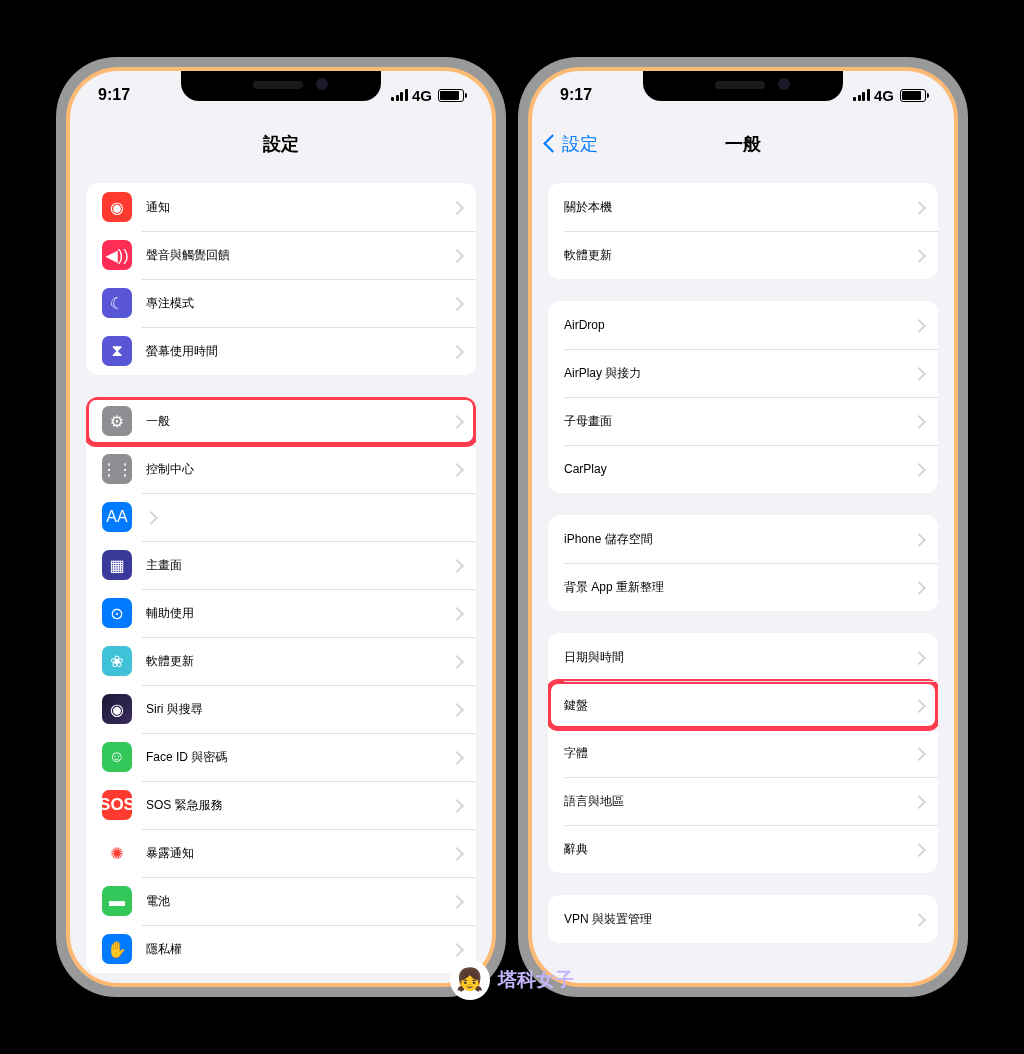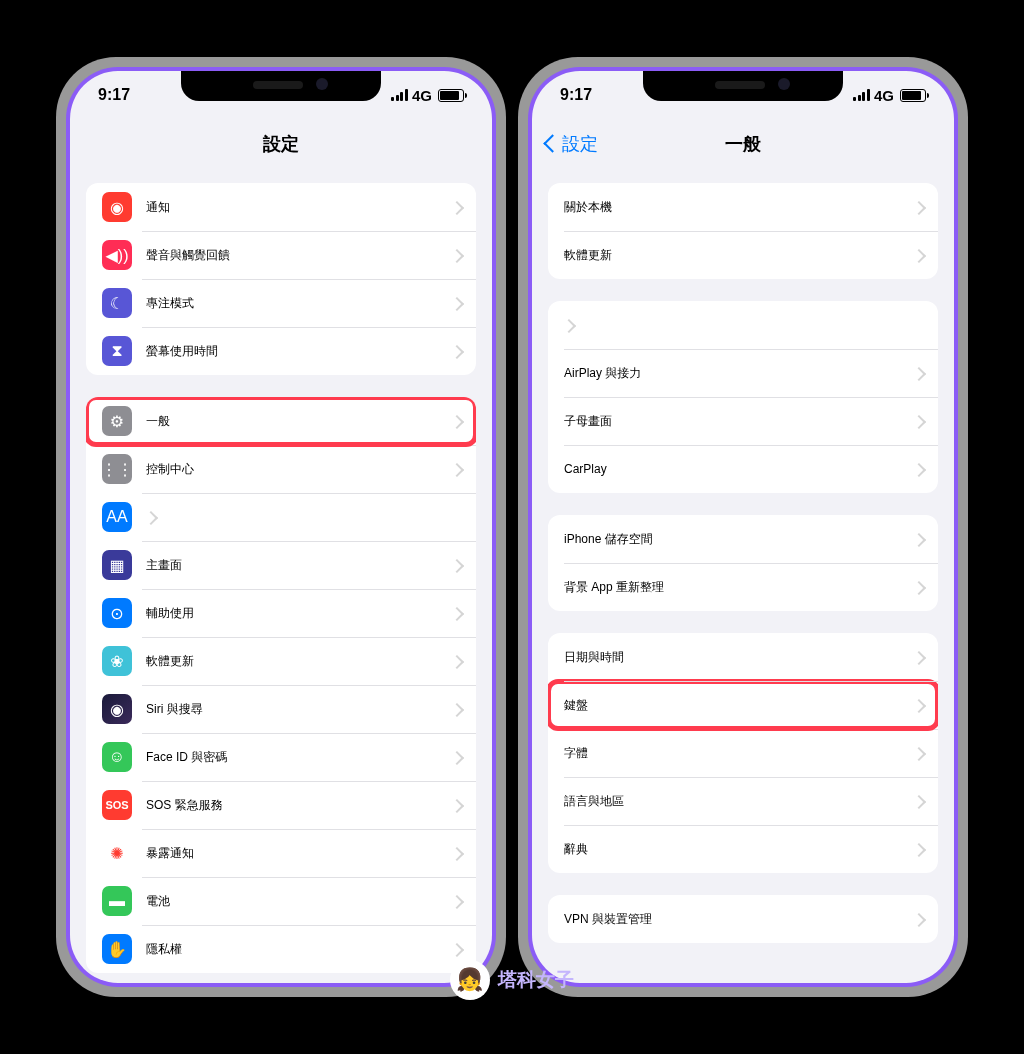--- a/index.html
+++ b/index.html
@@ -17,21 +17,21 @@
   width: 450px;
   height: 940px;
   background: #999;
   border-radius: 60px;
   padding: 10px;
   position: relative;
 }
 .phone-inner {
   width: 100%;
   height: 100%;
-  background: #8b5cf6;
+  background: #fdba74;
   border-radius: 52px;
   padding: 4px;
 }
 .screen {
   width: 100%;
   height: 100%;
   background: #f2f2f7;
   border-radius: 48px;
   overflow: hidden;
   position: relative;
@@ -234,21 +234,21 @@
 .icon-focus{background:#5856d6}
 .icon-screentime{background:#5856d6}
 .icon-general{background:#8e8e93}
 .icon-control{background:#8e8e93}
 .icon-display{background:#007aff}
 .icon-home{background:#3a3a9a}
 .icon-access{background:#007aff}
 .icon-wallpaper{background:#3fc2d8}
 .icon-siri{background:linear-gradient(135deg,#1a1a3a,#3a2a5a)}
 .icon-faceid{background:#34c759}
-.icon-sos{background:#ff3b30;font-size:11px;font-weight:700}
+.icon-sos{background:#ff3b30;font-size:17px;font-weight:700}
 .icon-exposure{background:#fff;color:#ff3b30}
 .icon-battery{background:#34c759}
 .icon-privacy{background:#007aff}
 .watermark {
   position: absolute;
   bottom: 54px;
   left: 50%;
   transform: translateX(-50%);
   display: flex;
   align-items: center;
@@ -417,20 +417,21 @@
               <div class="row-label">關於本機</div>
               <div class="chevron"></div>
             </div>
             <div class="row no-icon">
               <div class="row-label">軟體更新</div>
               <div class="chevron"></div>
             </div>
           </div>
           <div class="section">
             <div class="row no-icon">
+              <div class="row-label">AirDrop</div>
               <div class="chevron"></div>
             </div>
             <div class="row no-icon">
               <div class="row-label">AirPlay 與接力</div>
               <div class="chevron"></div>
             </div>
             <div class="row no-icon">
               <div class="row-label">子母畫面</div>
               <div class="chevron"></div>
             </div>

